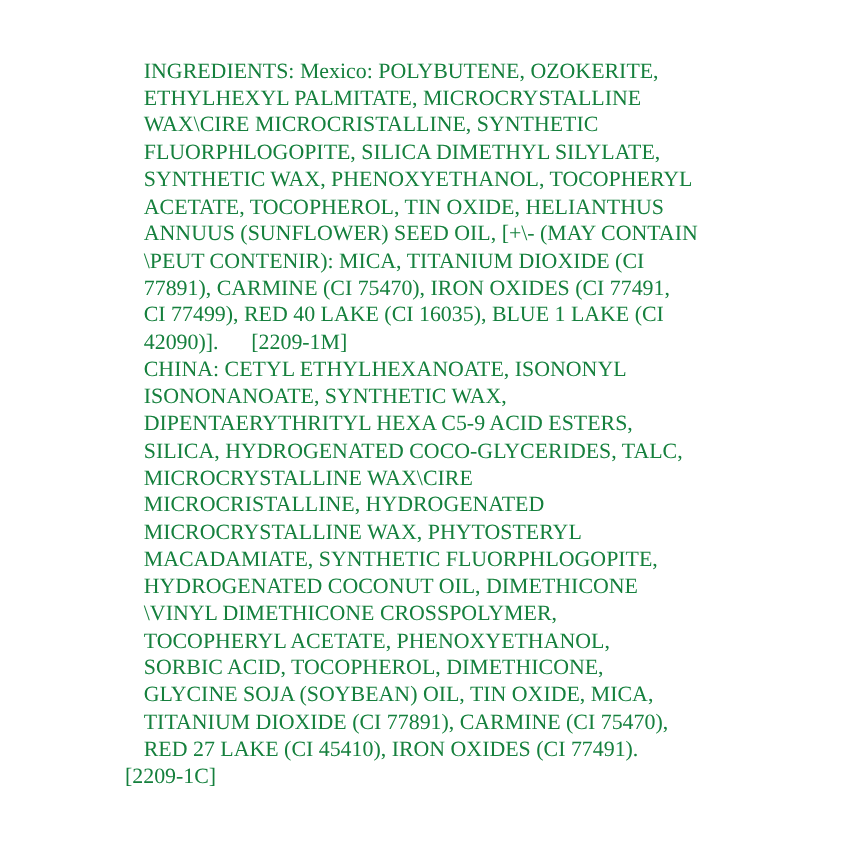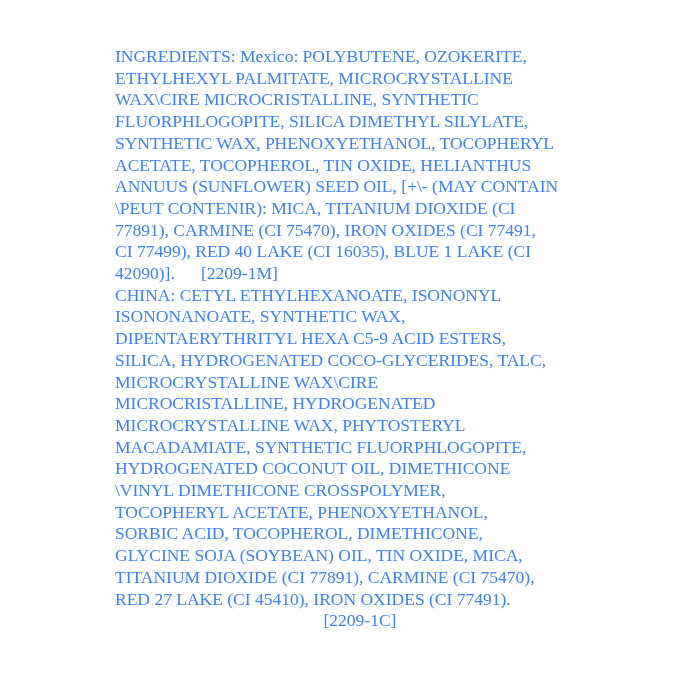--- a/index.html
+++ b/index.html
@@ -12,33 +12,32 @@
     width: 679px;
     height: 679px;
     background: #ffffff;
     overflow: hidden;
   }
   .label-container {
     position: absolute;
     top: 46px;
     left: 100px;
     width: 520px;
-    color: #3b82f6;
+    color: #15803d;
     font-family: "Liberation Serif", "DejaVu Serif", serif;
     font-size: 17.5px;
     line-height: 21.7px;
   }
   .body-text {
     padding-left: 15px;
     white-space: pre;
   }
   .footer-line {
     padding-left: 0;
     white-space: pre;
-    text-align: center;
   }
 </style>
 </head>
 <body>
 
 <div class="page">
   <div class="label-container">
     <div class="body-text">INGREDIENTS: Mexico: POLYBUTENE, OZOKERITE,
 ETHYLHEXYL PALMITATE, MICROCRYSTALLINE
 WAX\CIRE MICROCRISTALLINE, SYNTHETIC

